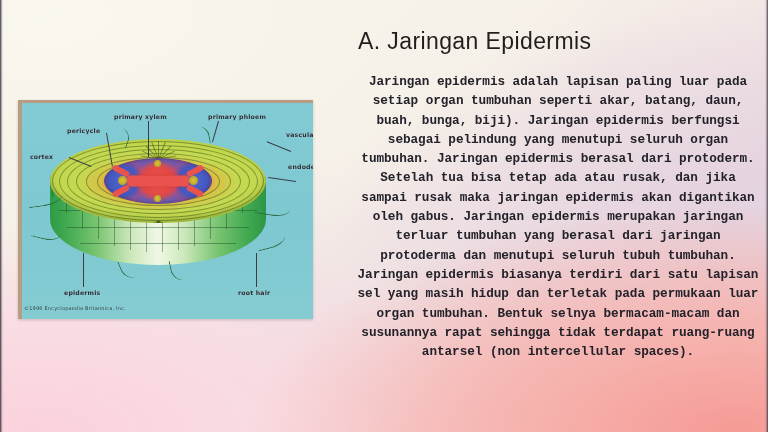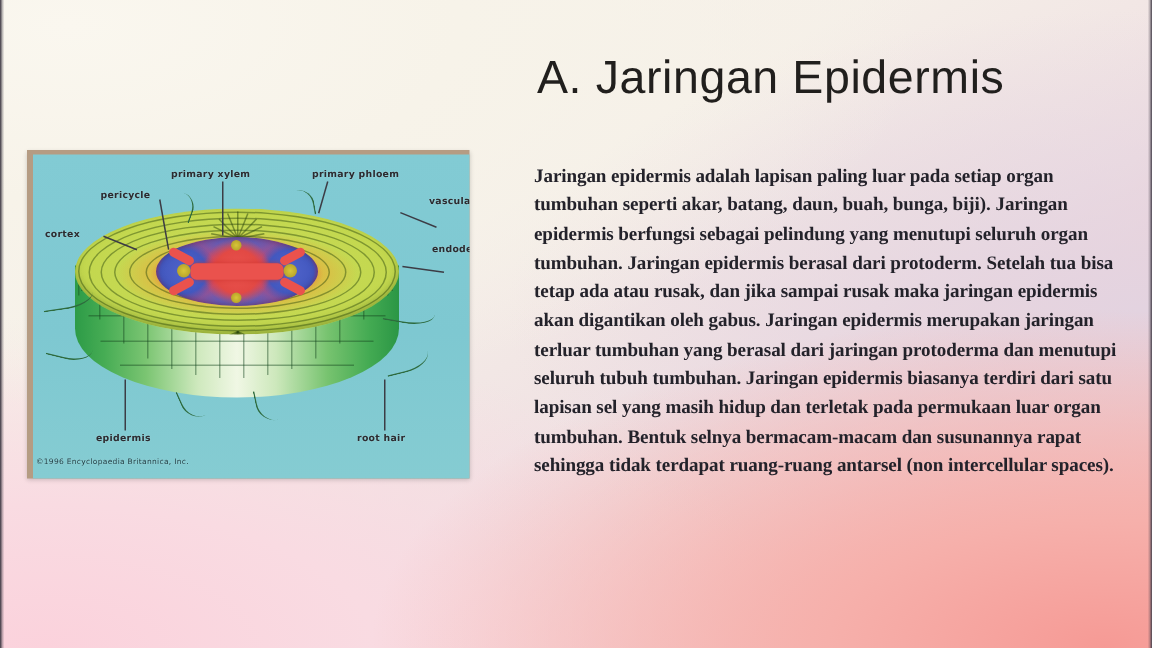--- a/index.html
+++ b/index.html
@@ -95,31 +95,30 @@
   #stele .pdot{
     position:absolute;width:9px;height:9px;border-radius:50%;
     background:radial-gradient(circle,#d8c63c 0%,#b9a52c 70%,#8b7a1d 100%);
   }
   .roothair{position:absolute;border-bottom:1.4px solid #2f6b3f;border-radius:0 0 60% 0;}
 
   
   #title{
     position:absolute;left:358px;top:14px;width:400px;
     font-family:"Liberation Sans",sans-serif;
-    font-size:31px;font-weight:400;color:#211f1d;
+    font-size:23px;font-weight:400;color:#211f1d;
     letter-spacing:.4px;line-height:1.1;
   }
   #body{
     position:absolute;left:356px;top:72px;width:404px;
-    font-family:Liberation Serif, serif;
+    font-family:Liberation Mono, monospace;
     font-size:12.7px;line-height:1.52;
-    color:#23222a;
+    color:#23222a;text-align:center;
     font-weight:600;
     letter-spacing:-.05px;
-    margin-top:36px;
   }
   #body p{margin:0;}
 </style>
 </head>
 <body>
 
 <div id="slide">
 
   <div id="figure-wrap">
     <div id="figure">

